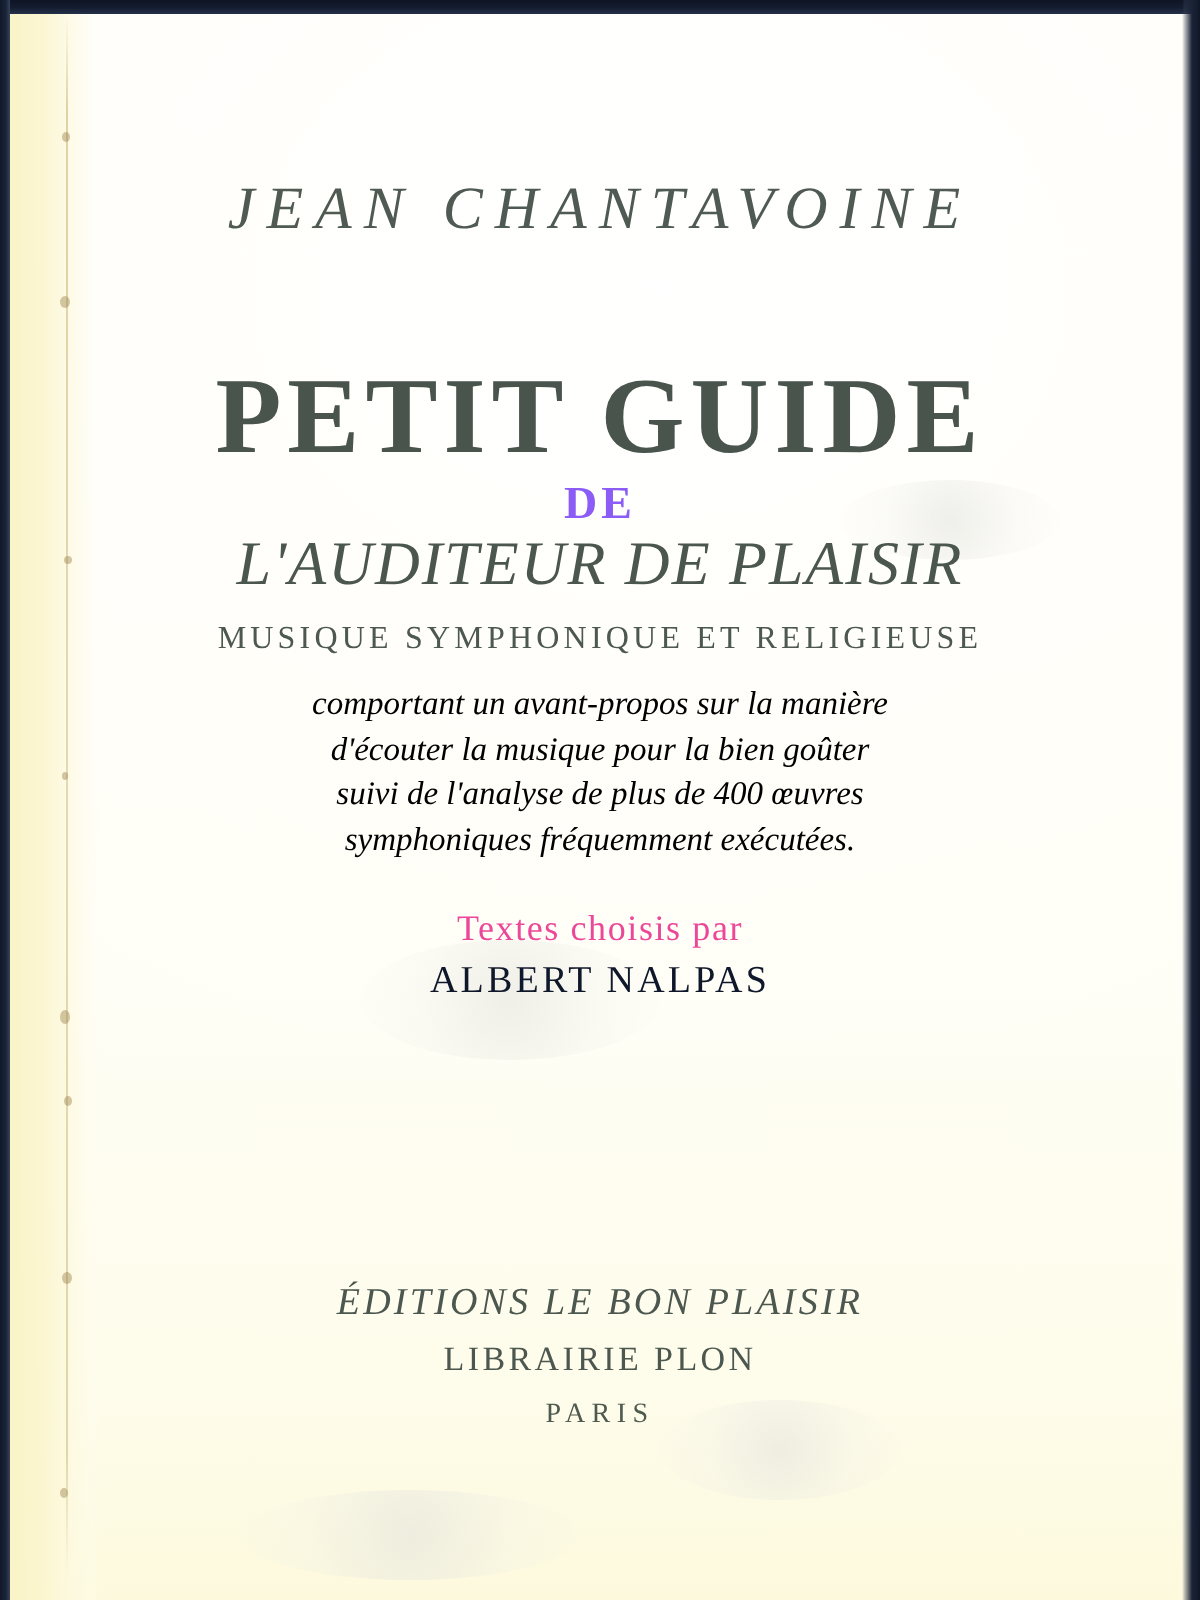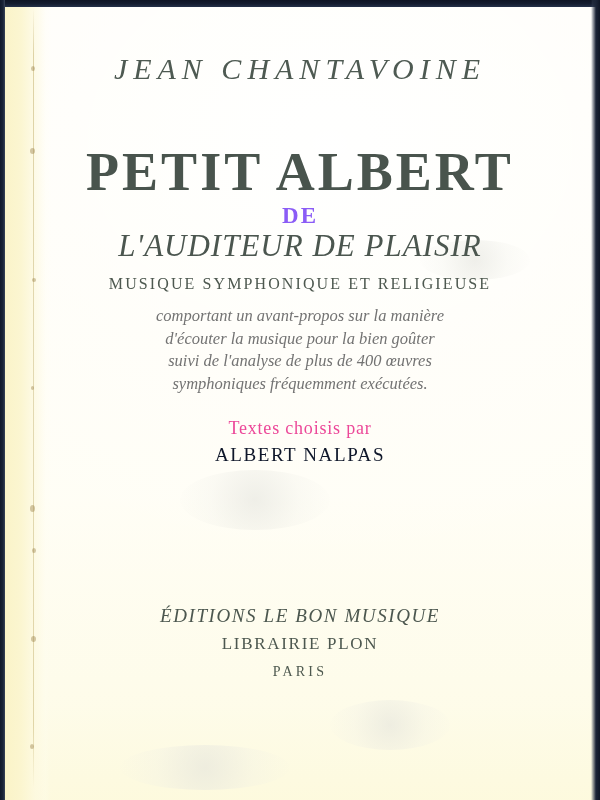--- a/index.html
+++ b/index.html
@@ -110,21 +110,21 @@
   }
 
   
   .content {
     position: absolute;
     inset: 0;
     color: #4b564f;
     text-align: center;
   }
 
-  .line { position: absolute; left: 0; right: 0; white-space: nowrap; }
+  .line { position: absolute; left: 0; right: 0; white-space: nowrap; margin-top: 36px; }
 
   .author {
     top: 52px;
     font-style: italic;
     font-weight: 400;
     font-size: 30px;
     letter-spacing: 6px;
     color: #4e5a52;
   }
 
@@ -160,21 +160,21 @@
     font-weight: 400;
     letter-spacing: 2.1px;
     color: #4d584f;
   }
 
   .blurb {
     top: 305px;
     font-style: italic;
     font-size: 16.5px;
     line-height: 22.5px;
-    color: #737373;
+    color: #000000;
     white-space: normal;
     padding: 0 112px;
   }
   .blurb div { white-space: nowrap; }
 
   .credit-intro {
     top: 418px;
     font-size: 18px;
     letter-spacing: 0.8px;
     color: #ec4899;
@@ -227,40 +227,40 @@
   <div class="speck" style="left:31px;top:386px;width:3px;height:4px;"></div>
   <div class="speck" style="left:30px;top:505px;width:5px;height:7px;"></div>
   <div class="speck" style="left:32px;top:548px;width:4px;height:5px;"></div>
   <div class="speck" style="left:31px;top:636px;width:5px;height:6px;"></div>
   <div class="speck" style="left:30px;top:744px;width:4px;height:5px;"></div>
 
   <div class="content">
 
     <div class="line author">JEAN CHANTAVOINE</div>
 
-    <div class="line main-title">PETIT ALBERT</div>
+    <div class="line main-title">PETIT GUIDE</div>
 
     <div class="line de">DE</div>
 
     <div class="line sub-title">L'AUDITEUR DE PLAISIR</div>
 
     <div class="line genre">MUSIQUE SYMPHONIQUE ET RELIGIEUSE</div>
 
     <div class="line blurb">
       <div>comportant un avant-propos sur la manière</div>
       <div>d'écouter la musique pour la bien goûter</div>
       <div>suivi de l'analyse de plus de 400 œuvres</div>
       <div>symphoniques fréquemment exécutées.</div>
     </div>
 
     <div class="line credit-intro">Textes choisis par</div>
 
     <div class="line credit-name">ALBERT NALPAS</div>
 
-    <div class="line pub-house">ÉDITIONS LE BON MUSIQUE</div>
+    <div class="line pub-house">ÉDITIONS LE BON PLAISIR</div>
 
     <div class="line pub-imprint">LIBRAIRIE PLON</div>
 
     <div class="line pub-city">PARIS</div>
 
   </div>
 
   <div class="edge-dark-top"></div>
   <div class="edge-dark-left"></div>
   <div class="edge-dark-right"></div>

